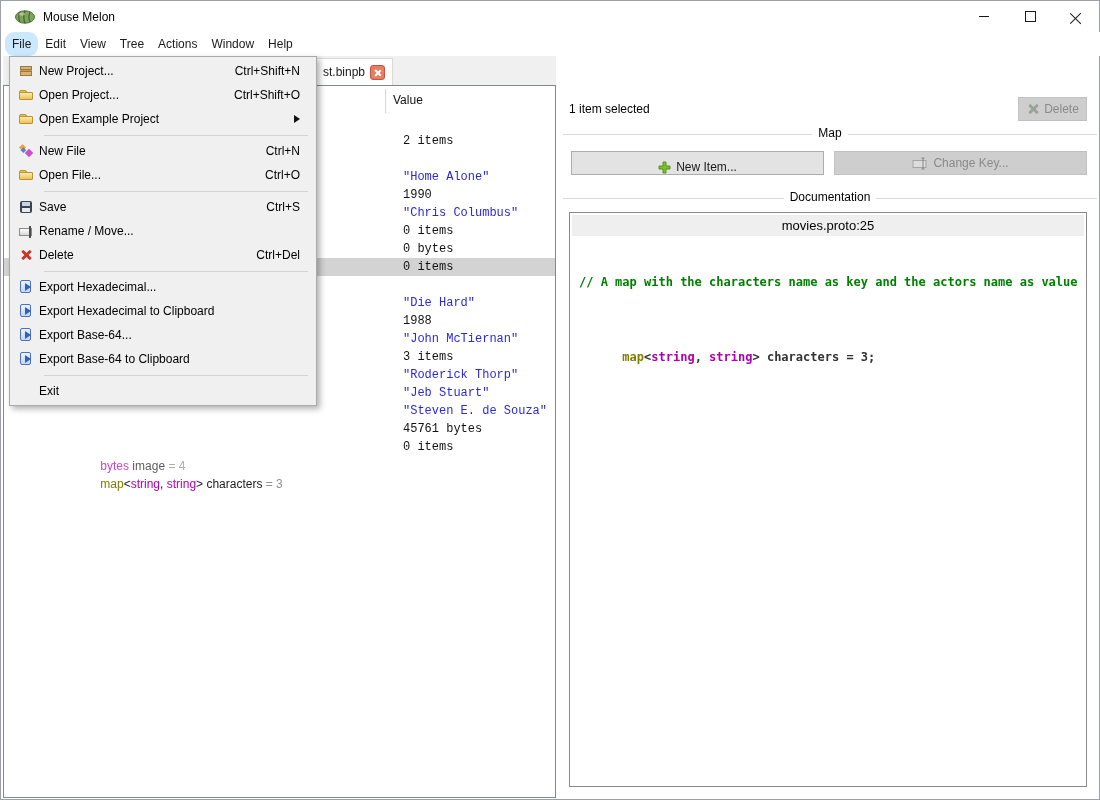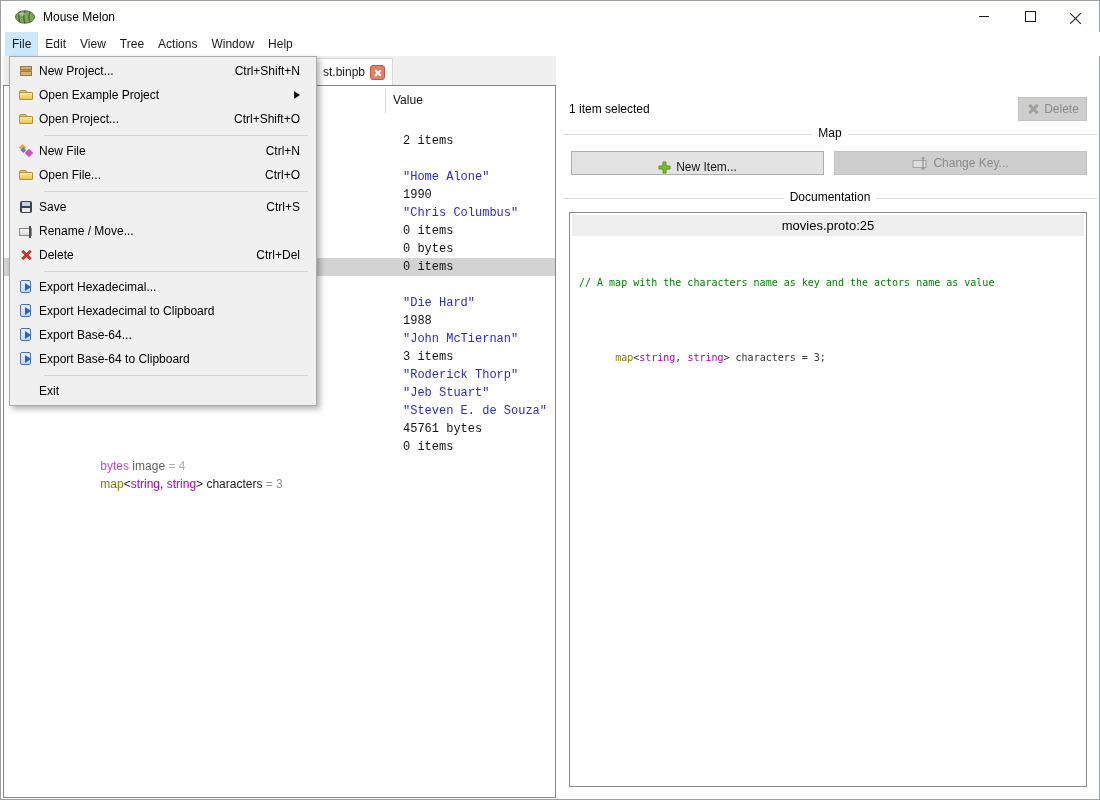--- a/index.html
+++ b/index.html
@@ -17,21 +17,21 @@
   .glyph-min{width:10px;height:1px;background:#1a1a1a;}
   .glyph-max{width:9px;height:9px;border:1px solid #1a1a1a;}
   .glyph-close{width:12px;height:12px;position:relative;}
   .glyph-close::before,.glyph-close::after{content:"";position:absolute;left:5px;top:0;width:1.4px;height:15px;background:#1a1a1a;}
   .glyph-close::before{transform:rotate(45deg);}
   .glyph-close::after{transform:rotate(-45deg);}
 
   
   .menubar{position:absolute;left:1px;top:31px;width:1097px;height:24px;background:#fff;display:flex;align-items:stretch;padding-left:3px;}
   .menubar-item{padding:0 7px;display:flex;align-items:center;cursor:default;}
-  .menubar-item.active{background:var(--menu-highlight,#cce8ff);}
+  .menubar-item.active{background:var(--menu-highlight,#cce8ff);border-radius:9px;}
 
   
   .tabstrip{position:absolute;left:2px;top:55px;width:553px;height:29px;background:#f0f0f0;}
   .tab{position:absolute;left:266px;top:2px;width:124px;height:27px;background:#fff;
        border:1px solid #d9d9d9;border-bottom:none;box-sizing:border-box;
        display:flex;align-items:center;justify-content:flex-end;padding-right:7px;gap:5px;}
   .tab-close{width:15px;height:15px;background:var(--tab-close,#e77e63);border:1px solid #c35543;border-radius:3px;position:relative;box-sizing:border-box;}
   .tab-close::before,.tab-close::after{content:"";position:absolute;left:6px;top:3px;width:1.6px;height:8px;background:#fff;}
   .tab-close::before{transform:rotate(45deg);}
   .tab-close::after{transform:rotate(-45deg);}
@@ -66,21 +66,21 @@
   .group-line .legend{position:absolute;left:0;right:0;top:-9px;text-align:center;}
   .group-line .legend span{background:#fff;padding:0 6px;color:#000;}
   .map-line{top:133px;}
   .doc-line{top:197px;}
   .newitem-btn{position:absolute;left:570px;top:150px;width:253px;height:24px;align-items:flex-end;}
   .changekey-btn{position:absolute;left:833px;top:150px;width:253px;height:24px;text-align:right;}
 
   .doc-box{position:absolute;left:568px;top:211px;width:518px;height:575px;border:1px solid #8a8a8a;
            box-sizing:border-box;background:#fff;}
   .doc-header{margin:2px;height:21px;line-height:21px;background:#efefef;text-align:center;font-size:13px;color:#000;}
-  .doc-code{padding:7px 9px;font-family:"DejaVu Sans Mono", monospace;font-size:10px;line-height:15px;white-space:pre;}
+  .doc-code{padding:7px 9px;font-family:"DejaVu Sans Mono", monospace;font-size:12px;line-height:15px;white-space:pre;font-weight:bold;}
   .doc-comment{color:var(--comment,#008000);}
 
   
   .menu-popup{position:absolute;left:8px;top:55px;width:308px;background:#f0f0f0;
               border:1px solid #a9a9a9;box-sizing:border-box;padding:2px 0;
               box-shadow:3px 3px 6px rgba(0,0,0,0.30);z-index:100;}
   .menu-item{height:24px;display:flex;align-items:center;padding:0 0 0 8px;position:relative;}
   .menu-item .mi-label{margin-left:5px;color:#000;}
   .menu-item .mi-shortcut{margin-left:auto;padding-right:16px;color:#000;}
   .menu-sep{height:1px;background:#d2d2d2;margin:4px 8px 3px 34px;}
@@ -315,30 +315,30 @@
 
       <div class="menu-item">
         <span class="mi box"></span>
         <span class="mi-label">New Project...</span>
         <span class="mi-shortcut">Ctrl+Shift+N</span>
 
       </div>
 
       <div class="menu-item">
         <span class="mi folder"></span>
-        <span class="mi-label">Open Example Project</span>
-        <span class="mi-shortcut"></span>
-        <span class="submenu-arrow"></span>
-      </div>
-
-      <div class="menu-item">
-        <span class="mi folder"></span>
         <span class="mi-label">Open Project...</span>
         <span class="mi-shortcut">Ctrl+Shift+O</span>
 
+      </div>
+
+      <div class="menu-item">
+        <span class="mi folder"></span>
+        <span class="mi-label">Open Example Project</span>
+        <span class="mi-shortcut"></span>
+        <span class="submenu-arrow"></span>
       </div>
 
       <div class="menu-sep"></div>
 
       <div class="menu-item">
         <span class="mi newfile"></span>
         <span class="mi-label">New File</span>
         <span class="mi-shortcut">Ctrl+N</span>
 
       </div>

